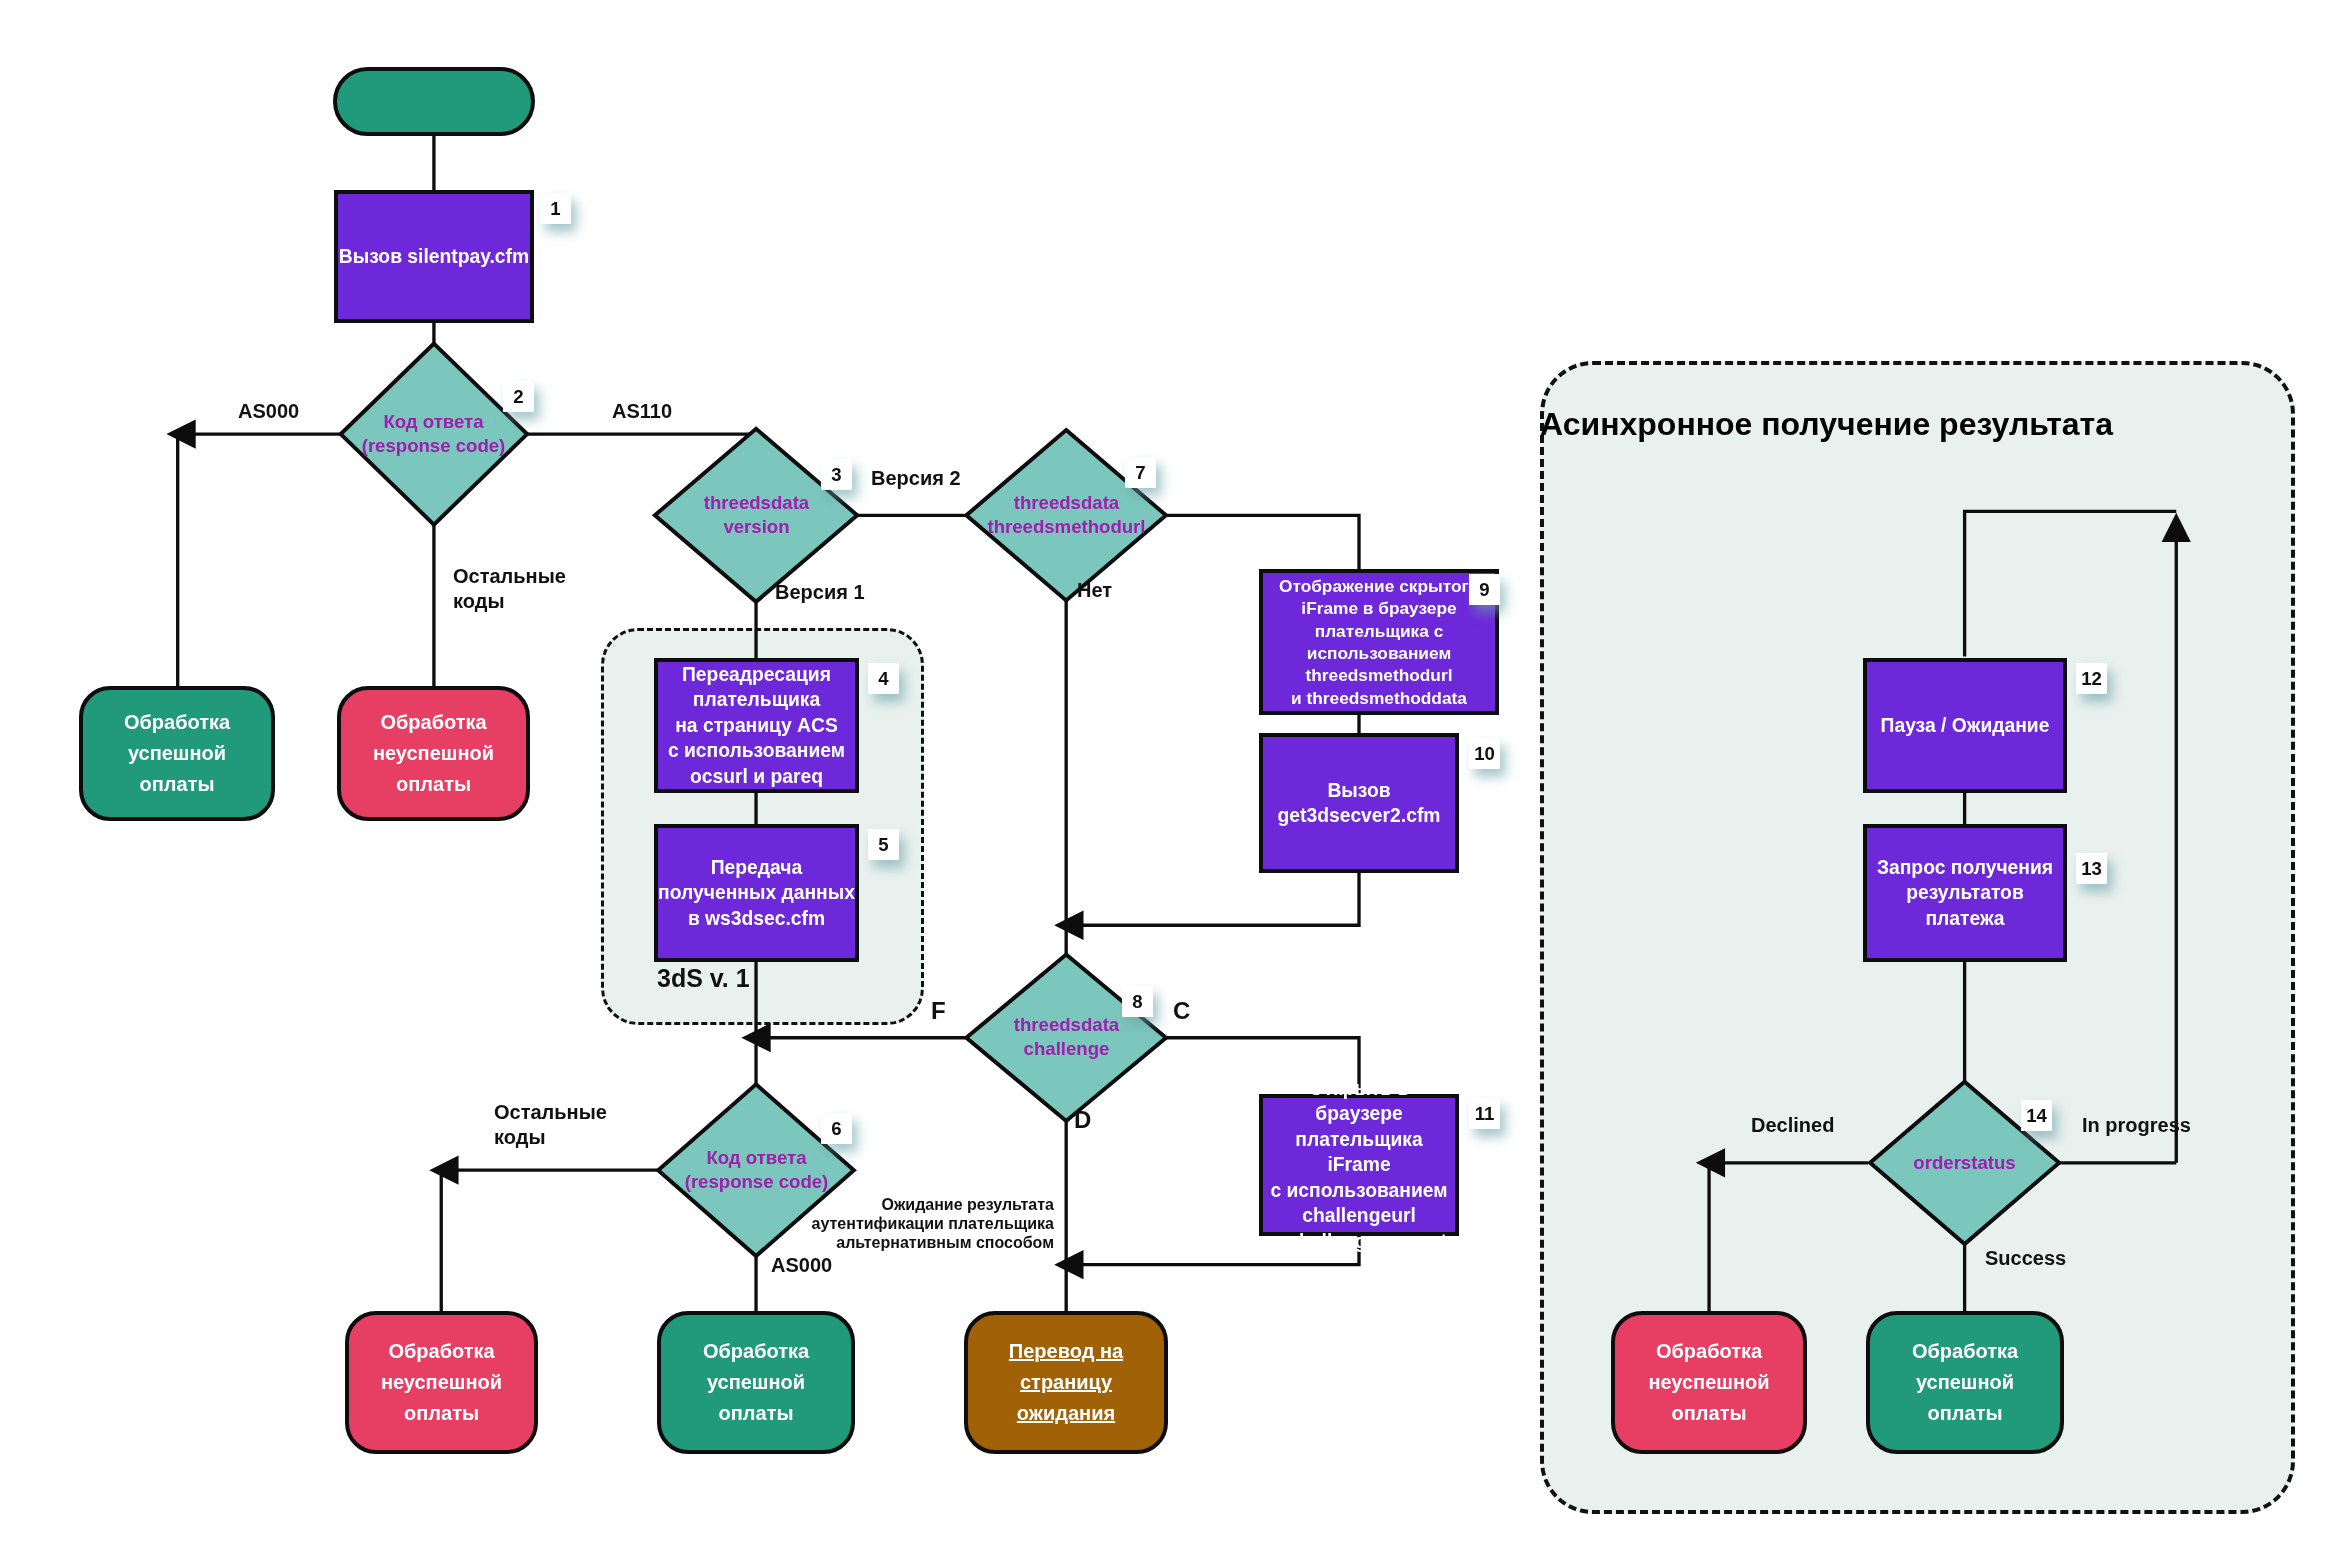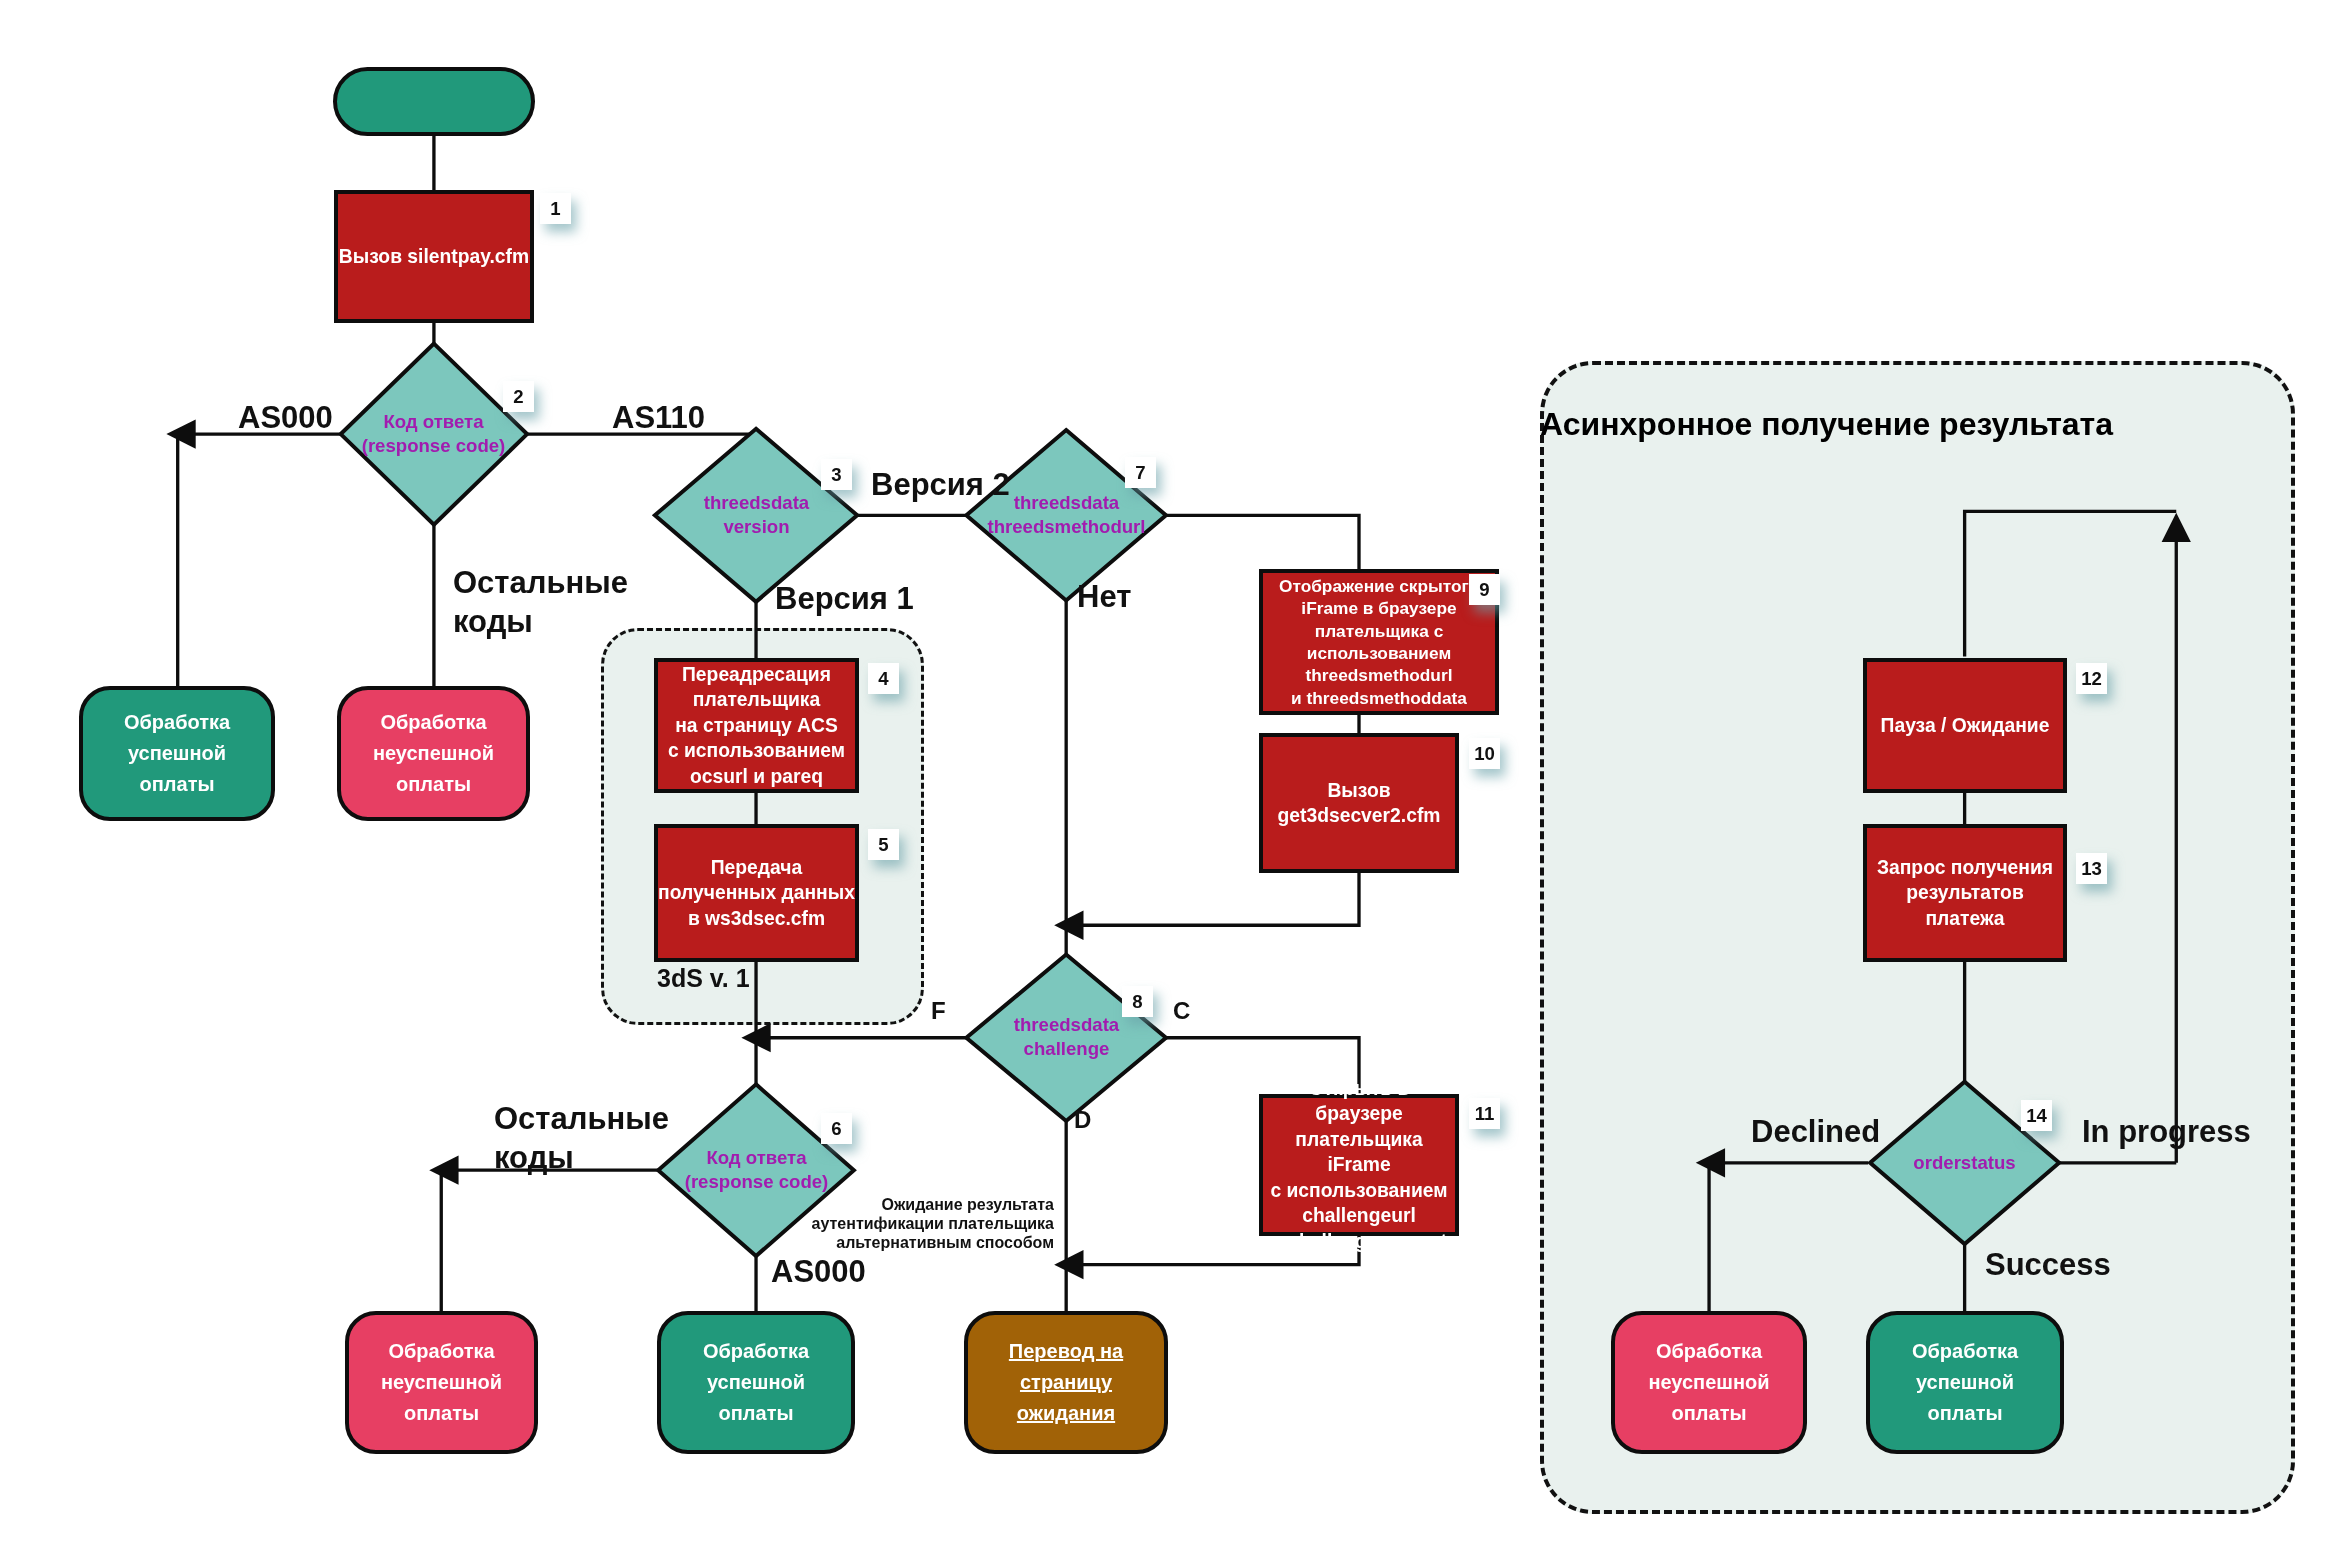--- a/index.html
+++ b/index.html
@@ -3,30 +3,30 @@
 <meta charset="utf-8">
 <style>
   html,body{margin:0;padding:0;background:#fff;}
   #canvas{position:relative;width:2330px;height:1565px;background:#ffffff;overflow:hidden;
           font-family:"Liberation Sans","DejaVu Sans",sans-serif;}
   .panel{position:absolute;background:#E9F1EE;border:4px dashed #111;border-radius:53px;}
   .group{position:absolute;background:#E9F1EE;border:3.3px dashed #111;border-radius:37px;}
   svg.wires{position:absolute;left:0;top:0;}
   .shape{position:absolute;display:flex;align-items:center;justify-content:center;text-align:center;
          color:#fff;font-weight:700;white-space:pre-line;box-sizing:border-box;}
-  .proc{background:#b91c1c;border:4px solid #0D0D0D;font-size:19.3px;line-height:1.32;}
+  .proc{background:#6d28d9;border:4px solid #0D0D0D;font-size:19.3px;line-height:1.32;}
   .proc.small{font-size:17.3px;line-height:1.3;}
   .term{border:4px solid #0D0D0D;border-radius:31px;font-size:20px;line-height:1.55;}
   .green{background:#21997B;}
   .red{background:#E73F63;}
   .wait{background:#a16207;text-decoration:underline;}
   .pill{background:#21997B;border:4px solid #0D0D0D;border-radius:36px;}
   .dlabel{position:absolute;display:flex;align-items:center;justify-content:center;text-align:center;
           color:#a21caf;font-weight:700;font-size:18.6px;line-height:1.3;white-space:pre-line;pointer-events:none;}
-  .elabel{position:absolute;color:#111;font-weight:700;font-size:31px;line-height:1.25;white-space:pre-line;}
+  .elabel{position:absolute;color:#111;font-weight:700;font-size:20px;line-height:1.25;white-space:pre-line;}
   .letter{font-size:24px;}
   .note{position:absolute;color:#111;font-weight:700;font-size:16px;line-height:1.2;white-space:pre-line;text-align:right;}
   .badge{position:absolute;width:31px;height:31px;background:#fff;color:#111;font-weight:800;font-size:18.6px;
          display:flex;align-items:center;justify-content:center;box-shadow:5.3px 8px 12px rgba(105,160,168,.6);}
   .ptitle{position:absolute;color:#000000;font-weight:700;font-size:32px;text-align:left;}
   .gtitle{position:absolute;color:#111;font-weight:700;font-size:25px;}
 </style>
 </head>
 <body>
 

